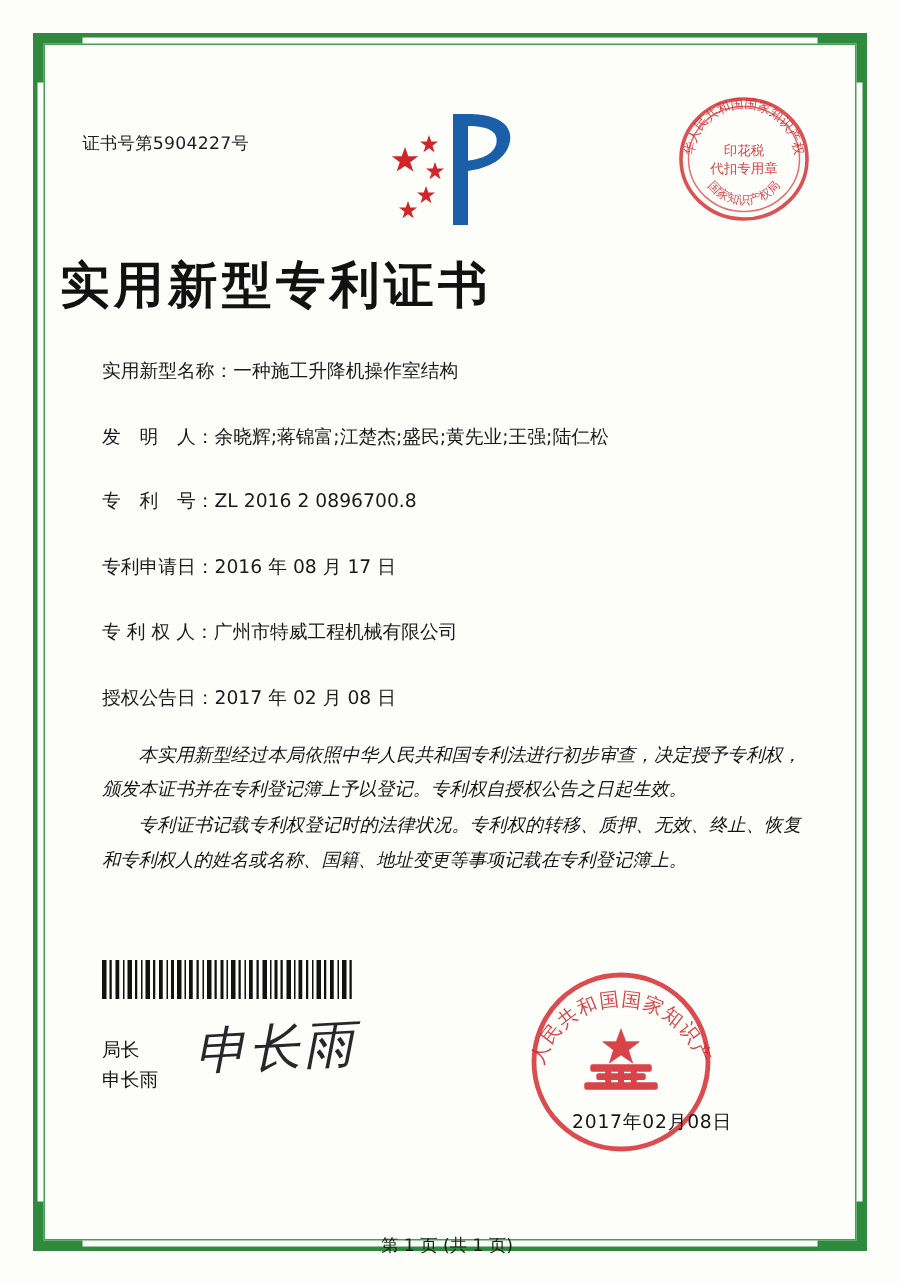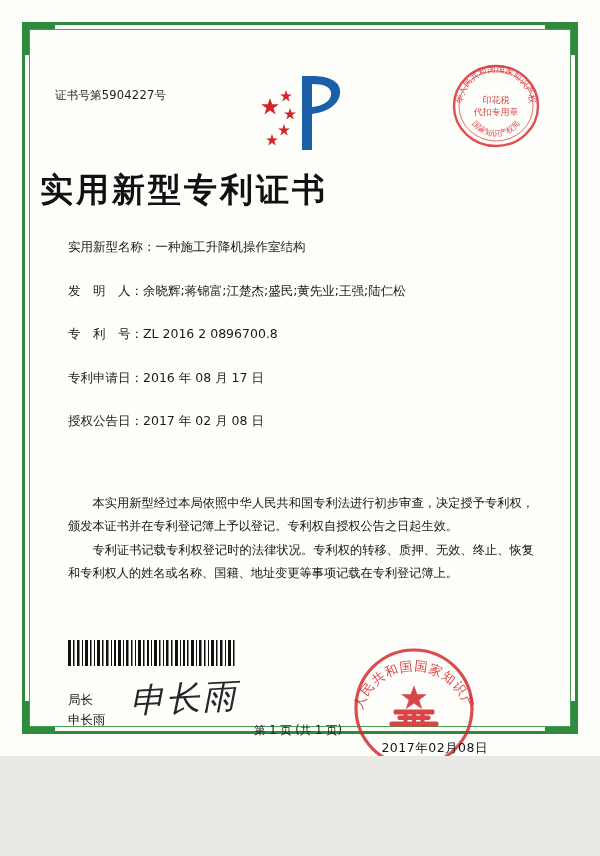--- a/index.html
+++ b/index.html
@@ -8,21 +8,21 @@
   }
   body {
     width: 600px;
     height: 856px;
     background: #e9e9e5;
     font-family: "DejaVu Sans", "Liberation Sans", sans-serif;
   }
   .certificate {
     position: relative;
     width: 600px;
-    height: 756px;
+    height: 856px;
     background: #fdfdfa;
     overflow: hidden;
   }
   
   .border-outer {
     position: absolute;
     left: 22px;
     top: 22px;
     right: 22px;
     bottom: 22px;
@@ -122,20 +122,21 @@
 
   .paragraphs {
     position: absolute;
     left: 28px;
     right: 26px;
     top: 452px;
     font-size: 12.2px;
     line-height: 1.85;
     color: #141414;
     text-align: justify;
+    font-style: italic;
   }
   .paragraphs p {
     margin: 0 0 2px 0;
     text-indent: 2em;
   }
 
   
   .barcode {
     position: absolute;
     left: 28px;
@@ -250,20 +251,23 @@
         <span class="field-label">实用新型名称：</span><span class="field-value">一种施工升降机操作室结构</span>
       </div>
       <div class="field-row">
         <span class="field-label">发　明　人：</span><span class="field-value">余晓辉;蒋锦富;江楚杰;盛民;黄先业;王强;陆仁松</span>
       </div>
       <div class="field-row">
         <span class="field-label">专　利　号：</span><span class="field-value">ZL 2016 2 0896700.8</span>
       </div>
       <div class="field-row">
         <span class="field-label">专利申请日：</span><span class="field-value">2016 年 08 月 17 日</span>
+      </div>
+      <div class="field-row">
+        <span class="field-label">专 利 权 人：</span><span class="field-value">广州市特威工程机械有限公司</span>
       </div>
       <div class="field-row">
         <span class="field-label">授权公告日：</span><span class="field-value">2017 年 02 月 08 日</span>
       </div>
     </div>
 
     <div class="paragraphs">
       <p>本实用新型经过本局依照中华人民共和国专利法进行初步审查，决定授予专利权，颁发本证书并在专利登记簿上予以登记。专利权自授权公告之日起生效。</p>
       <p>专利证书记载专利权登记时的法律状况。专利权的转移、质押、无效、终止、恢复和专利权人的姓名或名称、国籍、地址变更等事项记载在专利登记簿上。</p>
     </div>

